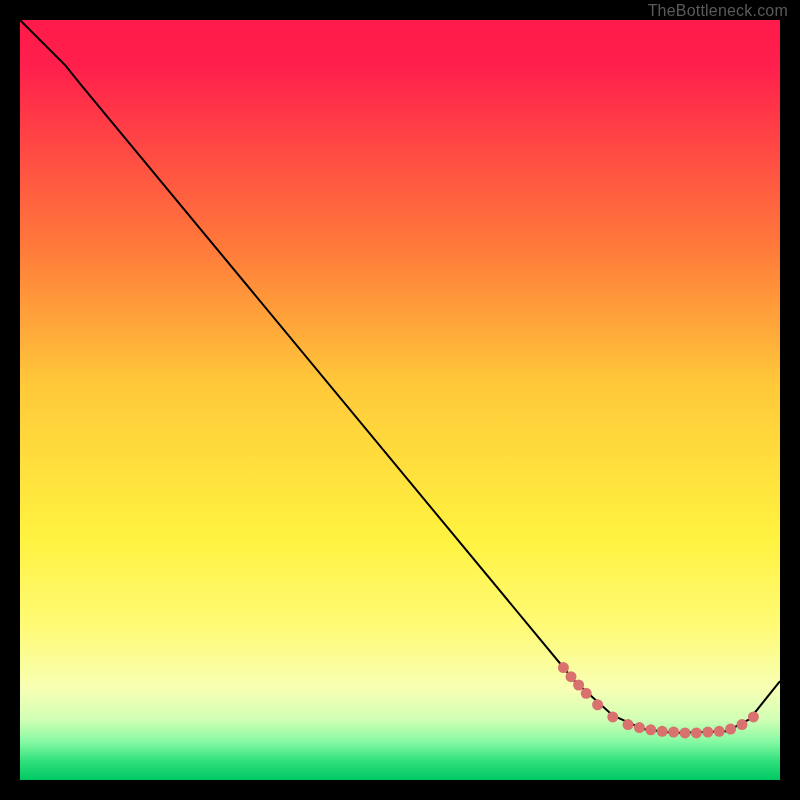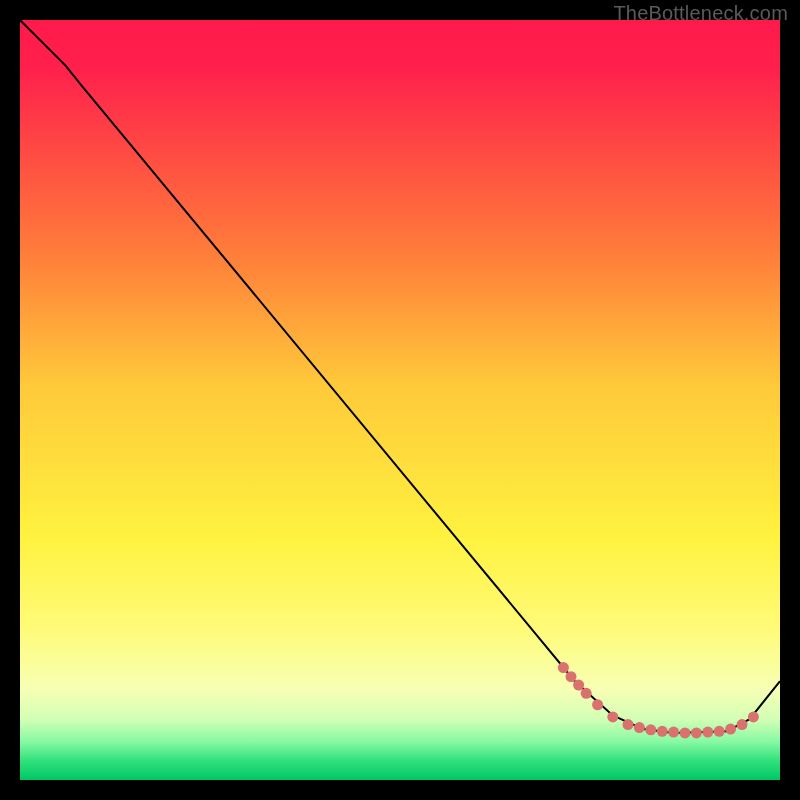--- a/index.html
+++ b/index.html
@@ -15,21 +15,21 @@
     position: relative;
     width: 800px;
     height: 800px;
     background: #000000;
   }
   .watermark {
     position: absolute;
     top: 2px;
     right: 12px;
     color: #5a5a5a;
-    font-size: 20px;
+    font-size: 16px;
     font-weight: 400;
     letter-spacing: 0.2px;
     z-index: 10;
     user-select: none;
   }
   svg.plot {
     position: absolute;
     left: 20px;
     top: 20px;
     width: 760px;

